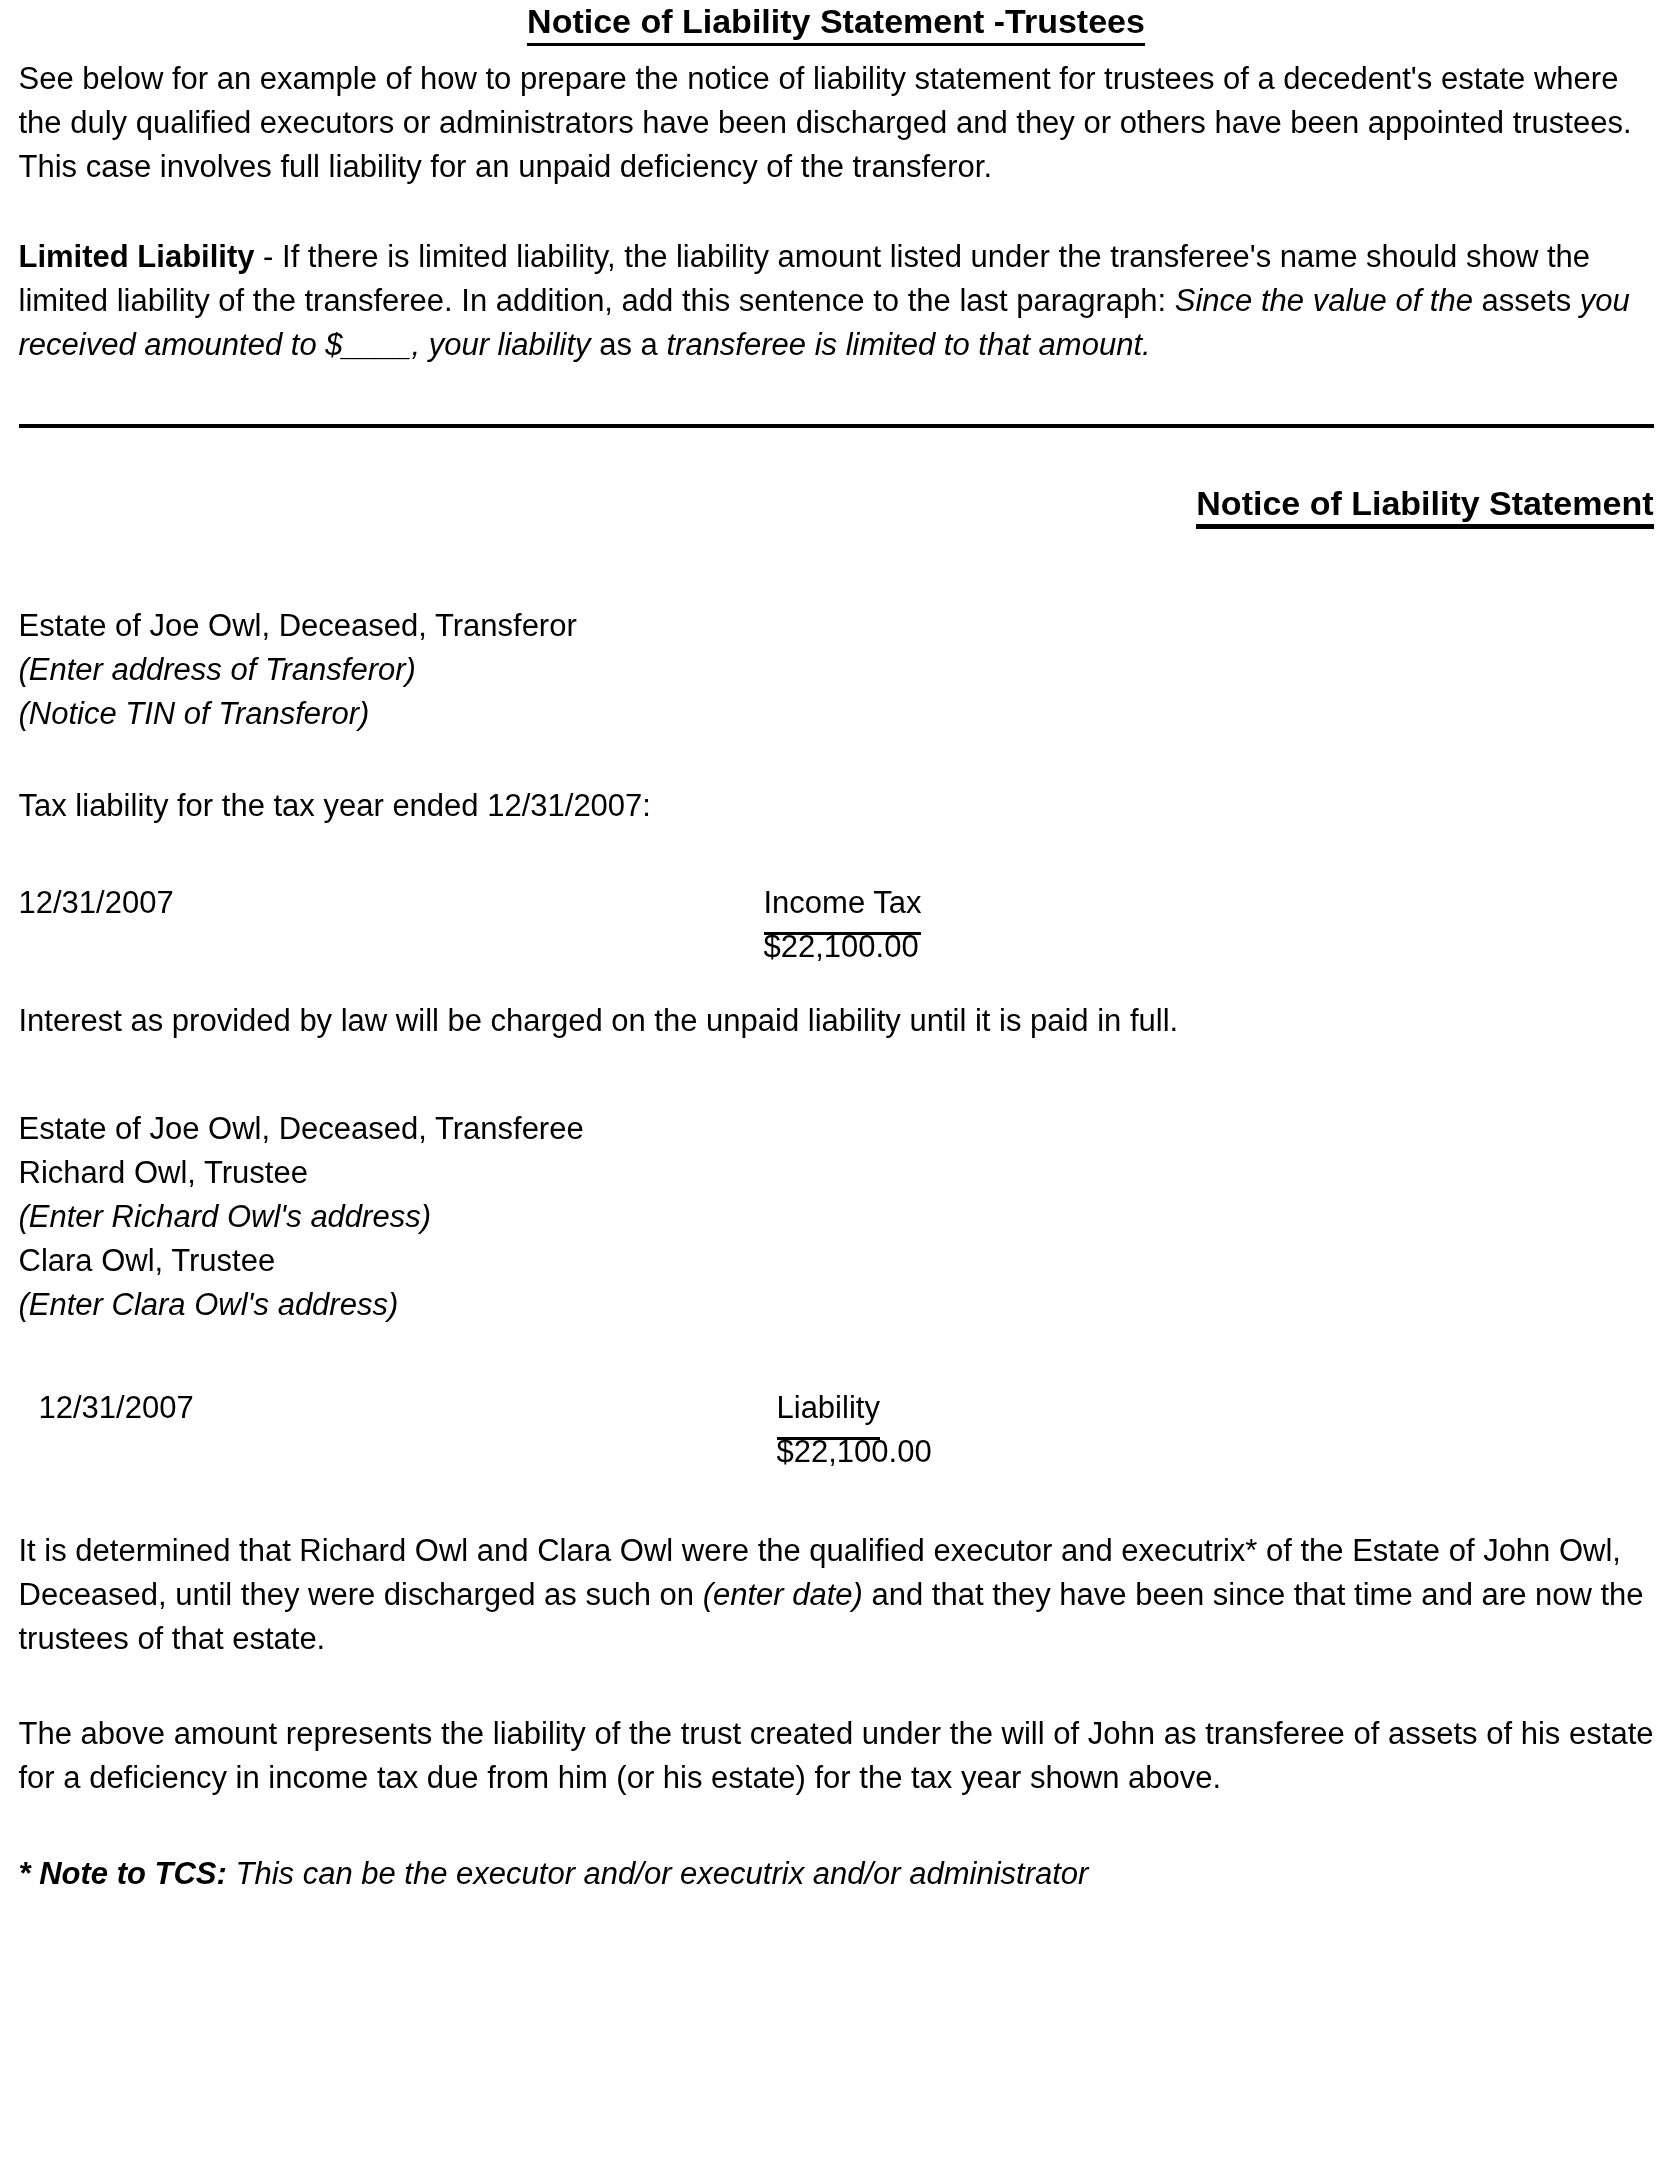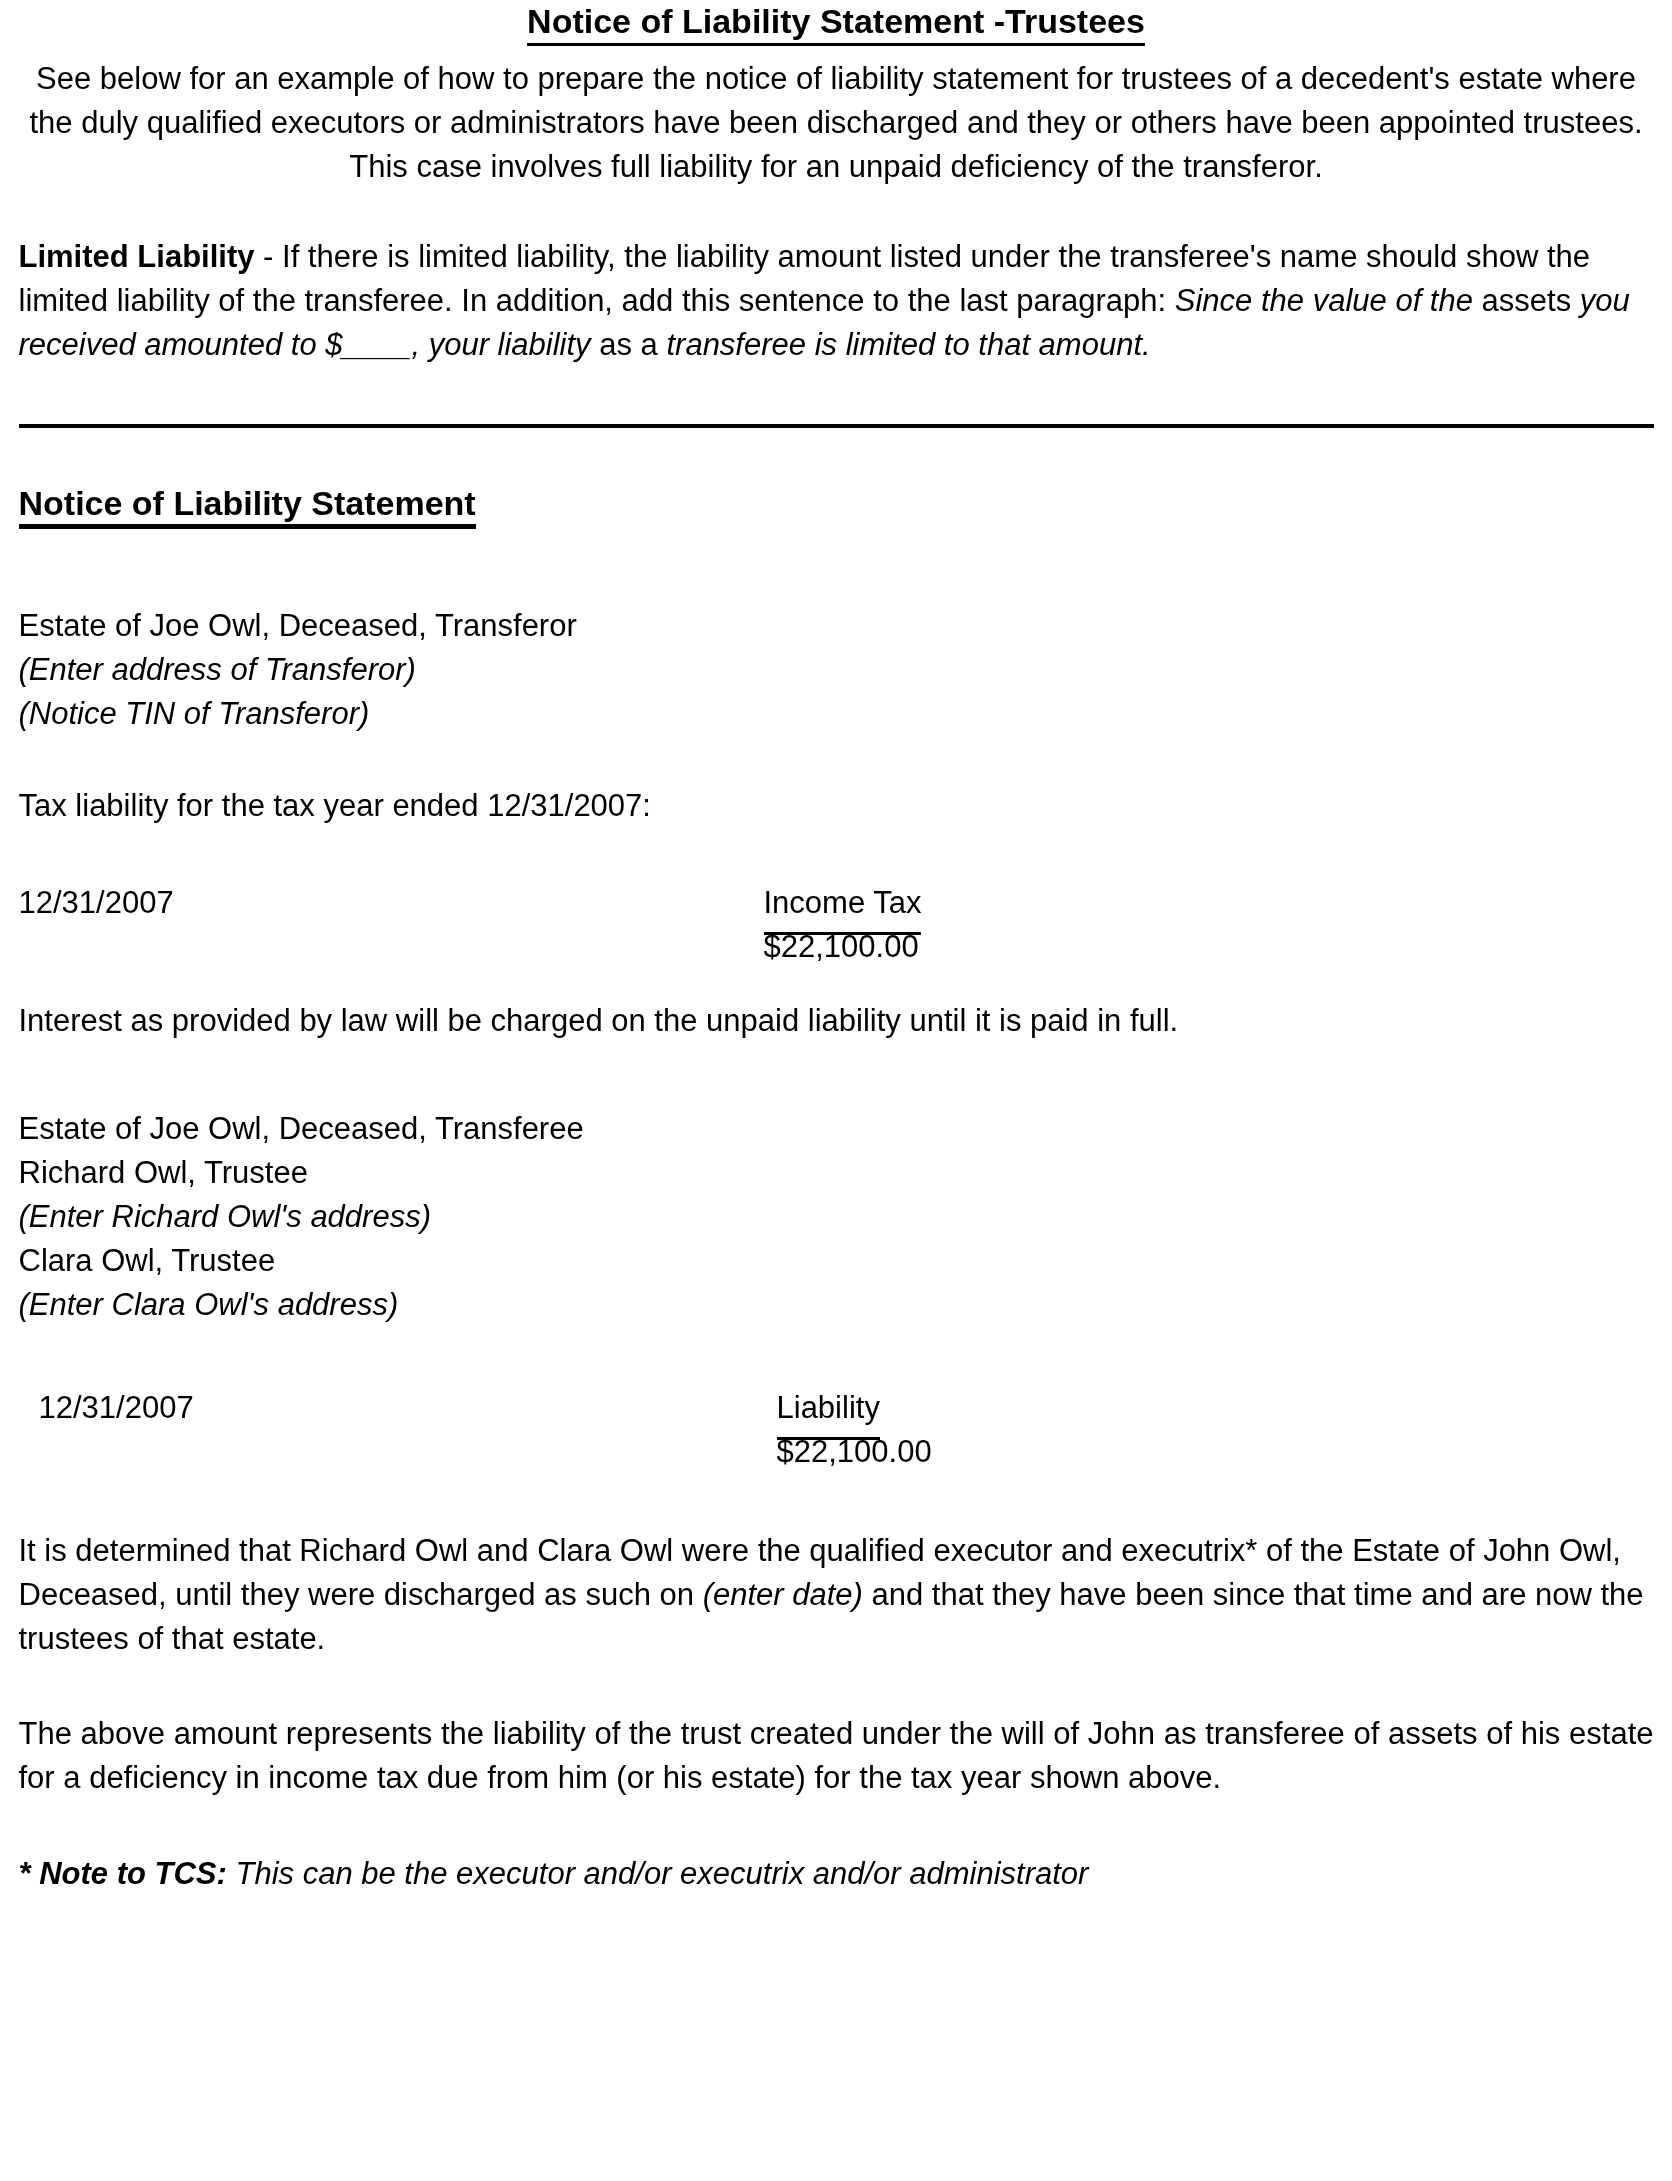--- a/index.html
+++ b/index.html
@@ -11,28 +11,28 @@
     overflow: hidden;
     background: #ffffff;
     color: #000000;
     font-family: "Liberation Sans", "DejaVu Sans", sans-serif;
     font-size: 31px;
     line-height: 44px;
     padding: 1.8px 18.5px 0 18.5px;
   }
   .doc-title { text-align: center; font-weight: bold; font-size: 34px; line-height: 39px; }
   .doc-title .u-title { display: inline-block; border-bottom: 3.7px solid #000; padding-bottom: 1.8px; }
-  .p-intro1 { margin-top: 11px; text-align: center; }
+  .p-intro1 { margin-top: 11px; }
   .p-intro2 { margin-top: 57px; }
   .p-limited { margin-top: 46px; }
   .it { font-style: italic; }
   .b { font-weight: bold; }
   .bi { font-weight: bold; font-style: italic; }
   .divider { border: none; border-top: 4.6px solid #000; margin: 57px 0 0 0; }
-  .stmt-heading { text-align: left; font-weight: bold; font-size: 34px; line-height: 42px; margin-top: 54px; }
+  .stmt-heading { text-align: right; font-weight: bold; font-size: 34px; line-height: 42px; margin-top: 54px; }
   .stmt-heading .u-head { display: inline-block; border-bottom: 5.5px solid #000; padding-bottom: 0.9px; }
   .transferor-block { margin-top: 75px; }
   .tax-year-line { margin-top: 48px; }
   .tax-row { display: flex; align-items: flex-start; }
   .row-income { margin-top: 53px; }
   .row-income .date-cell { width: 745px; flex: none; }
   .row-liability { margin-top: 59px; padding-left: 20px; }
   .row-liability .date-cell { width: 738px; flex: none; }
   .u-label { border-bottom: 3.7px solid #000; padding-bottom: 12px; }
   .interest-line { margin-top: 29.5px; }

